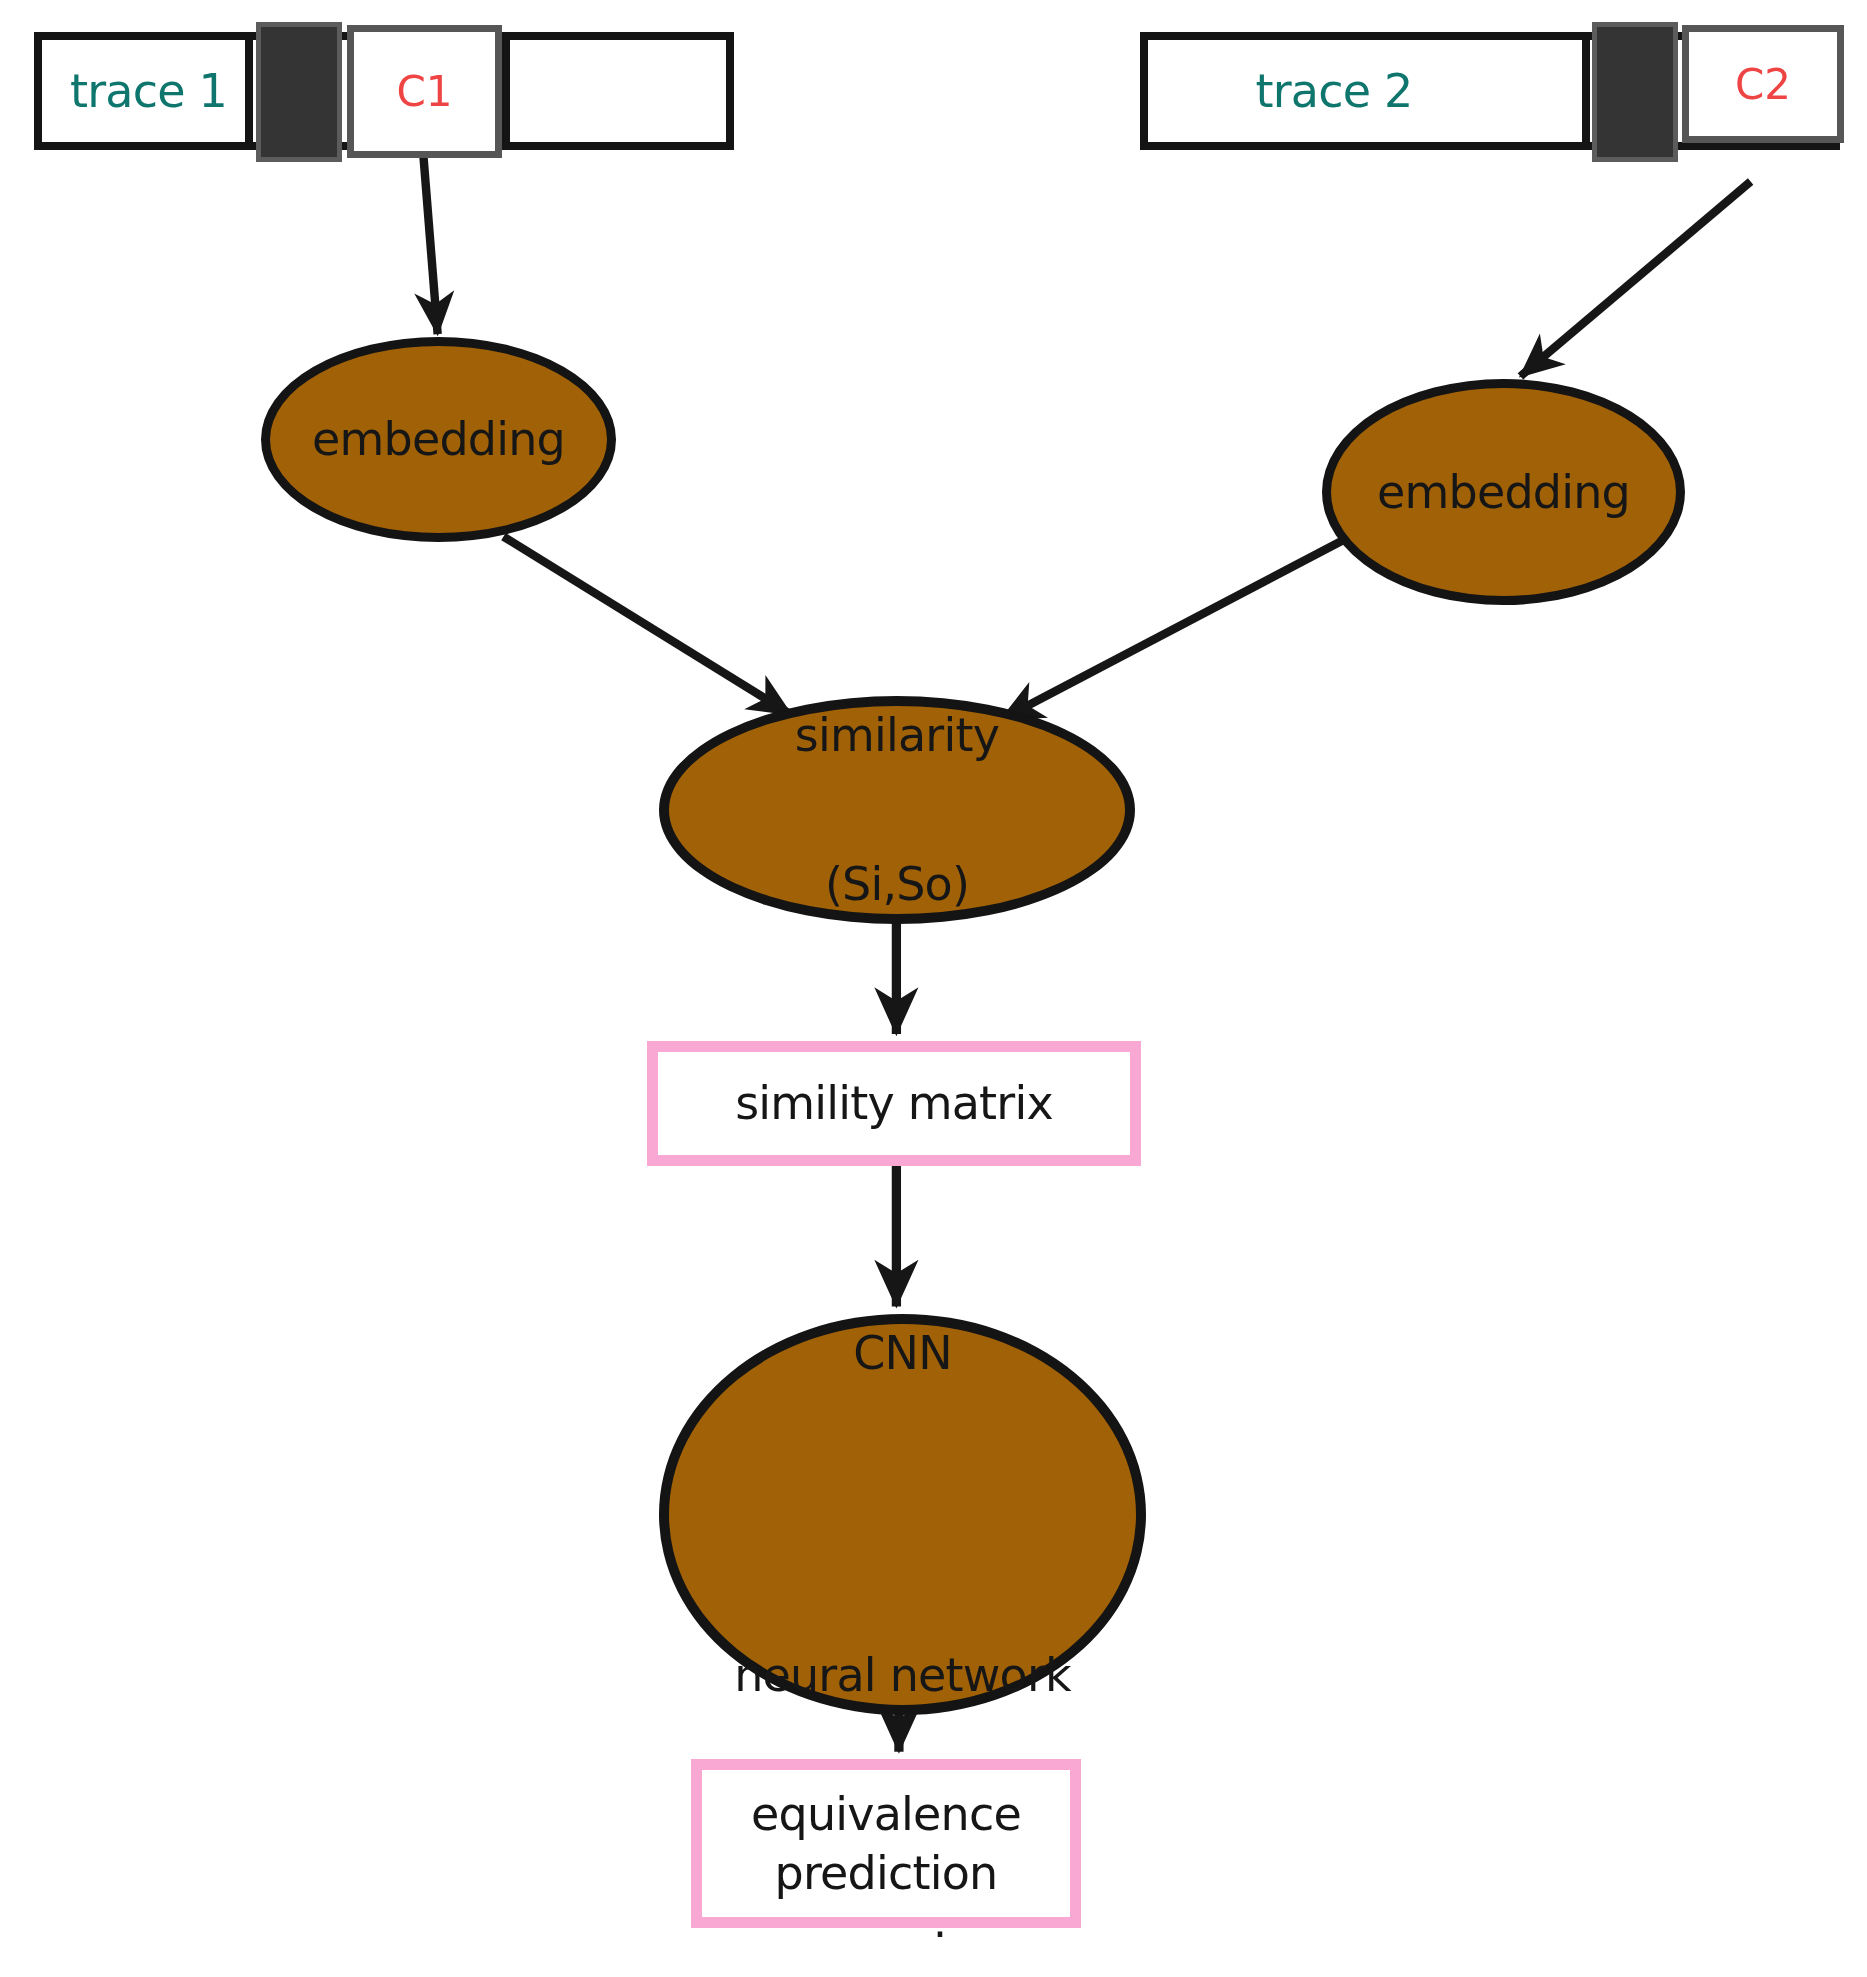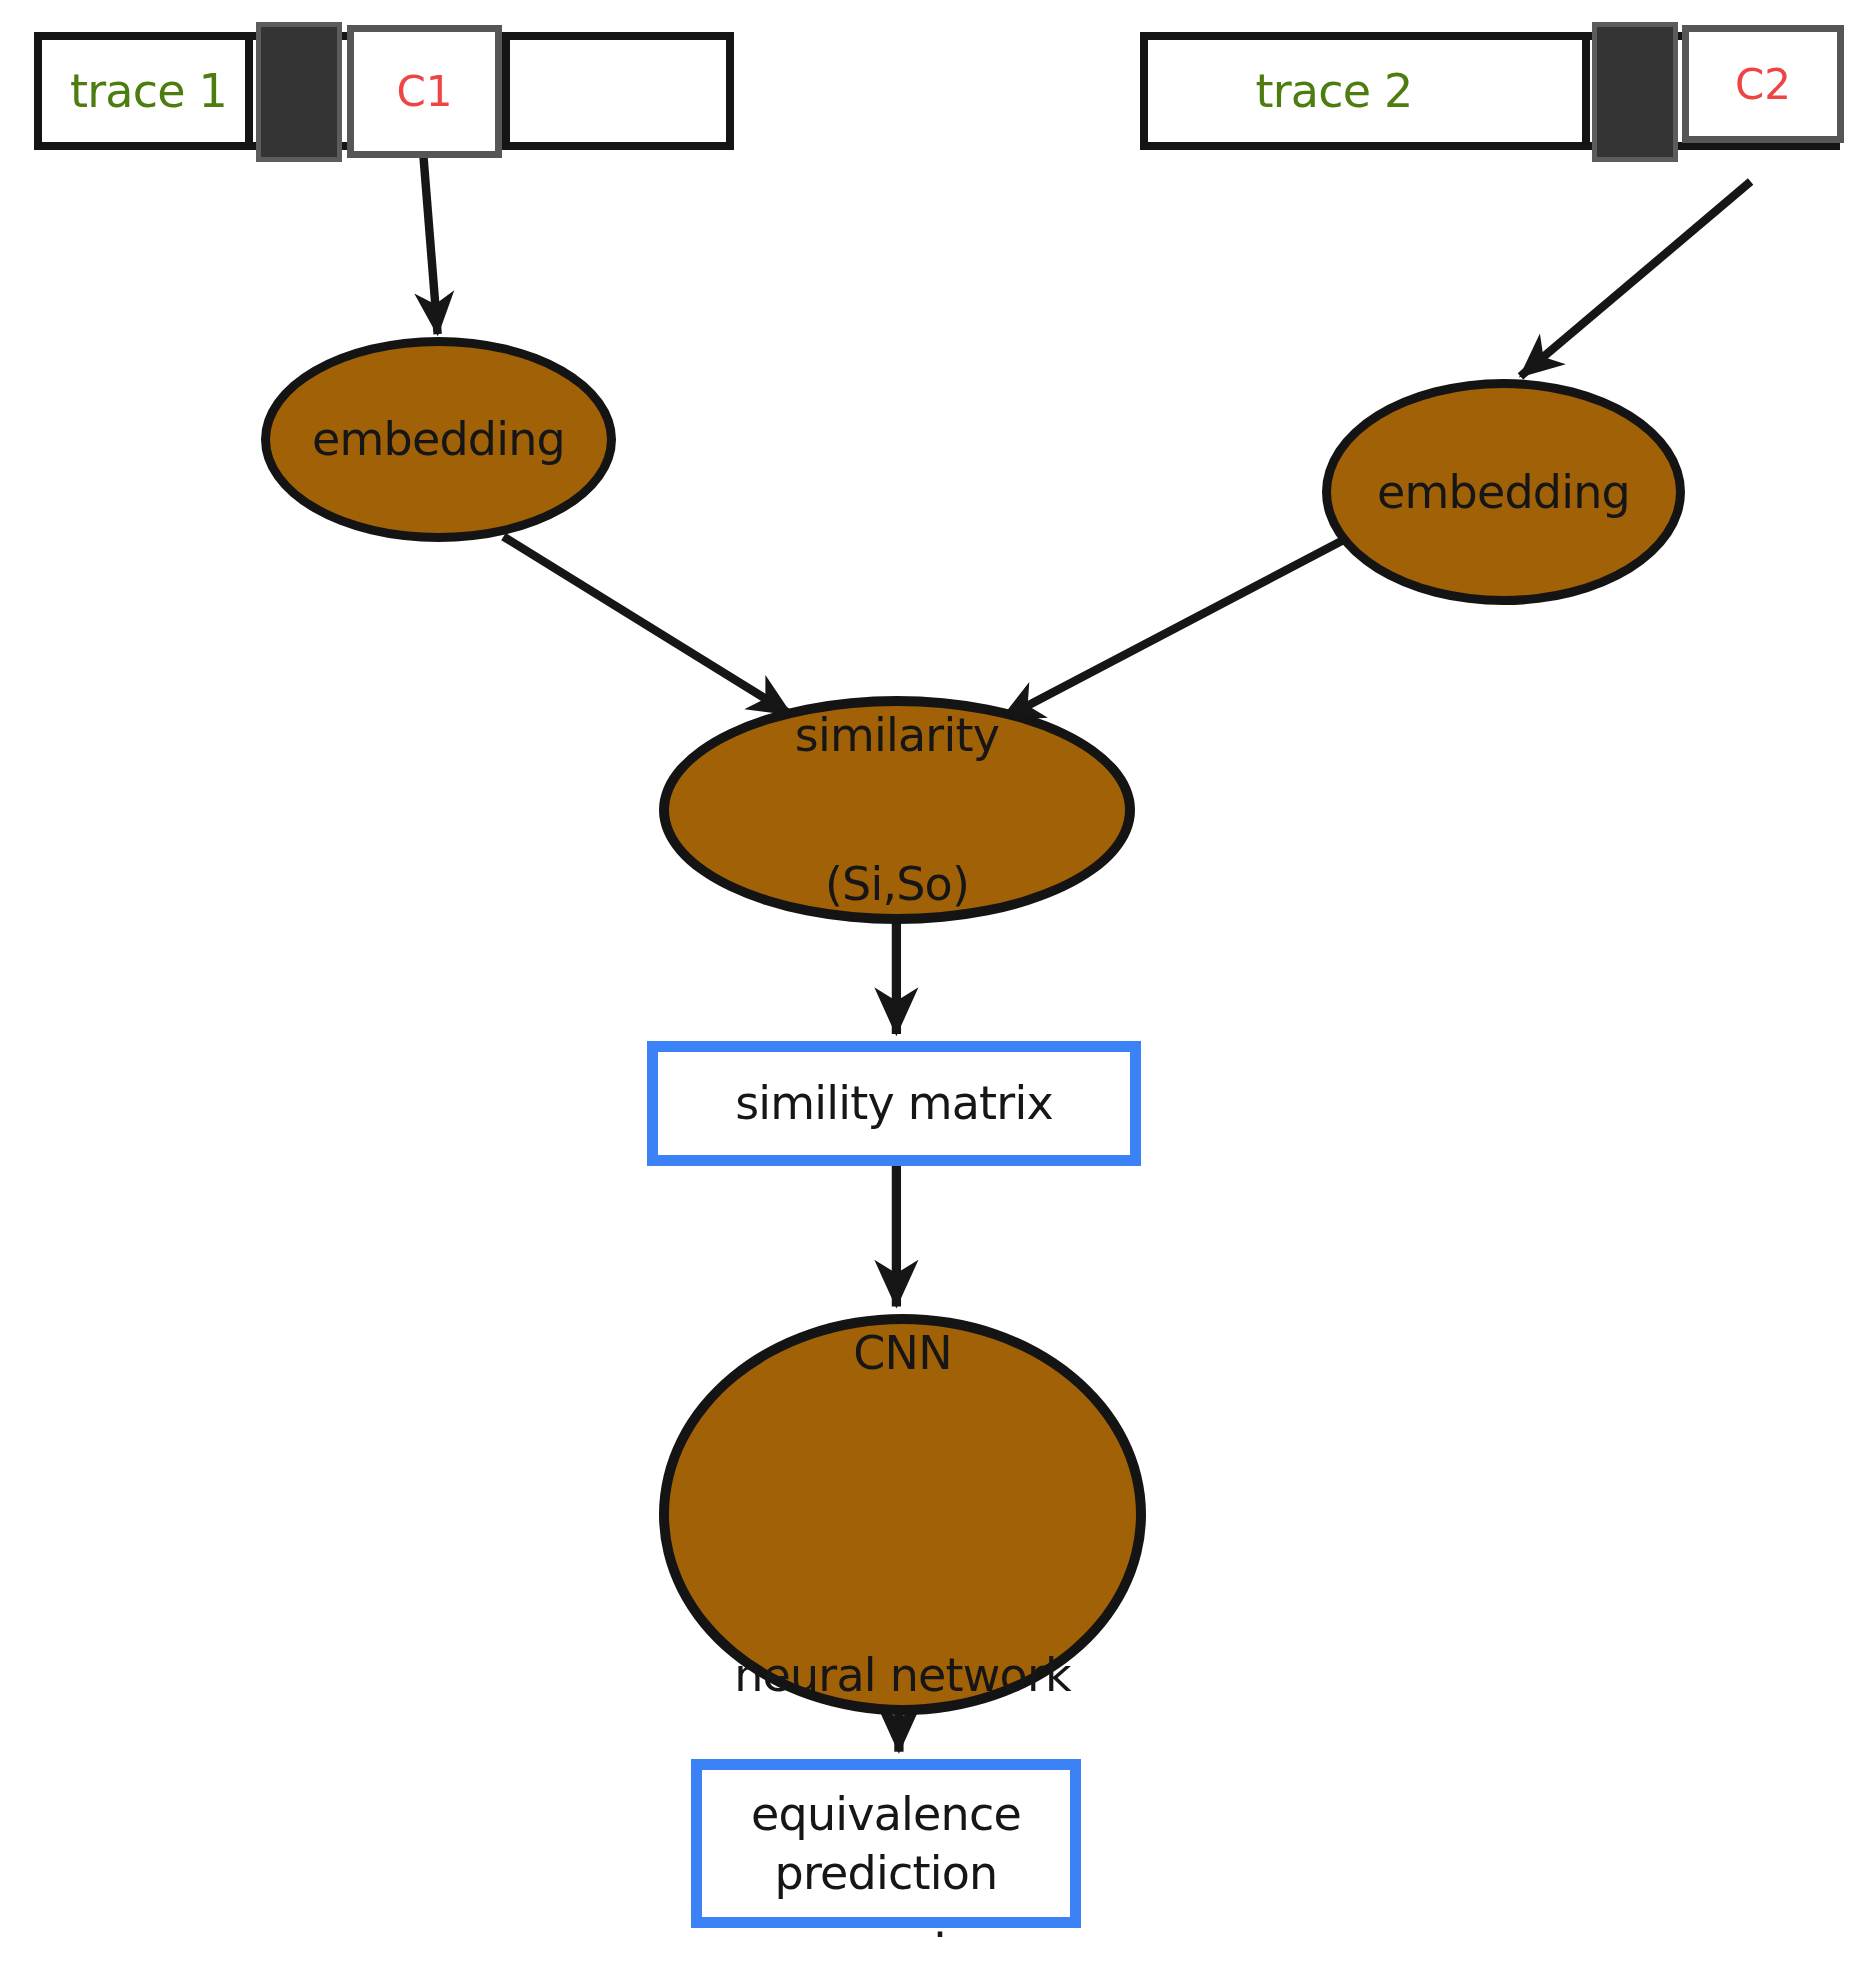--- a/index.html
+++ b/index.html
@@ -9,32 +9,32 @@
     width:1867px;height:1978px;
     background:#ffffff;
     font-family:"DejaVu Sans","Liberation Sans",sans-serif;
     color:#161616;
     overflow:hidden;
   }
   .abs{position:absolute;box-sizing:border-box;}
   
   .bar{border:8.4px solid #141414;background:#ffffff;}
   .bar-label{display:flex;align-items:center;justify-content:center;
-    font-size:46px;letter-spacing:-0.8px;color:#4d7c0f;}
+    font-size:46px;letter-spacing:-0.8px;color:#0f766e;}
   .divider{background:#141414;}
   .chunk{background:#343434;border:5px solid #5c5c5c;}
   .cell{background:#ffffff;border:7.6px solid #565656;
     display:flex;align-items:center;justify-content:center;
     font-size:42px;color:#ef4444;letter-spacing:0px;}
   
   .ellipse{border:10px solid #141414;border-radius:50%;background:#a16207;
     display:flex;flex-direction:column;align-items:center;justify-content:center;
     text-align:center;font-size:46px;line-height:1.28;letter-spacing:-0.8px;}
   .ellipse.thin{border-width:9.3px;}
-  .rectnode{border:11px solid #3b82f6;background:#ffffff;
+  .rectnode{border:11px solid #f9a8d4;background:#ffffff;
     display:flex;flex-direction:column;align-items:center;justify-content:center;
     text-align:center;font-size:46px;line-height:1.28;letter-spacing:-0.8px;}
   .stray{font-size:44px;color:#161616;}
   svg{position:absolute;left:0;top:0;}
 </style>
 </head>
 <body>
 
 <div id="canvas">
 

